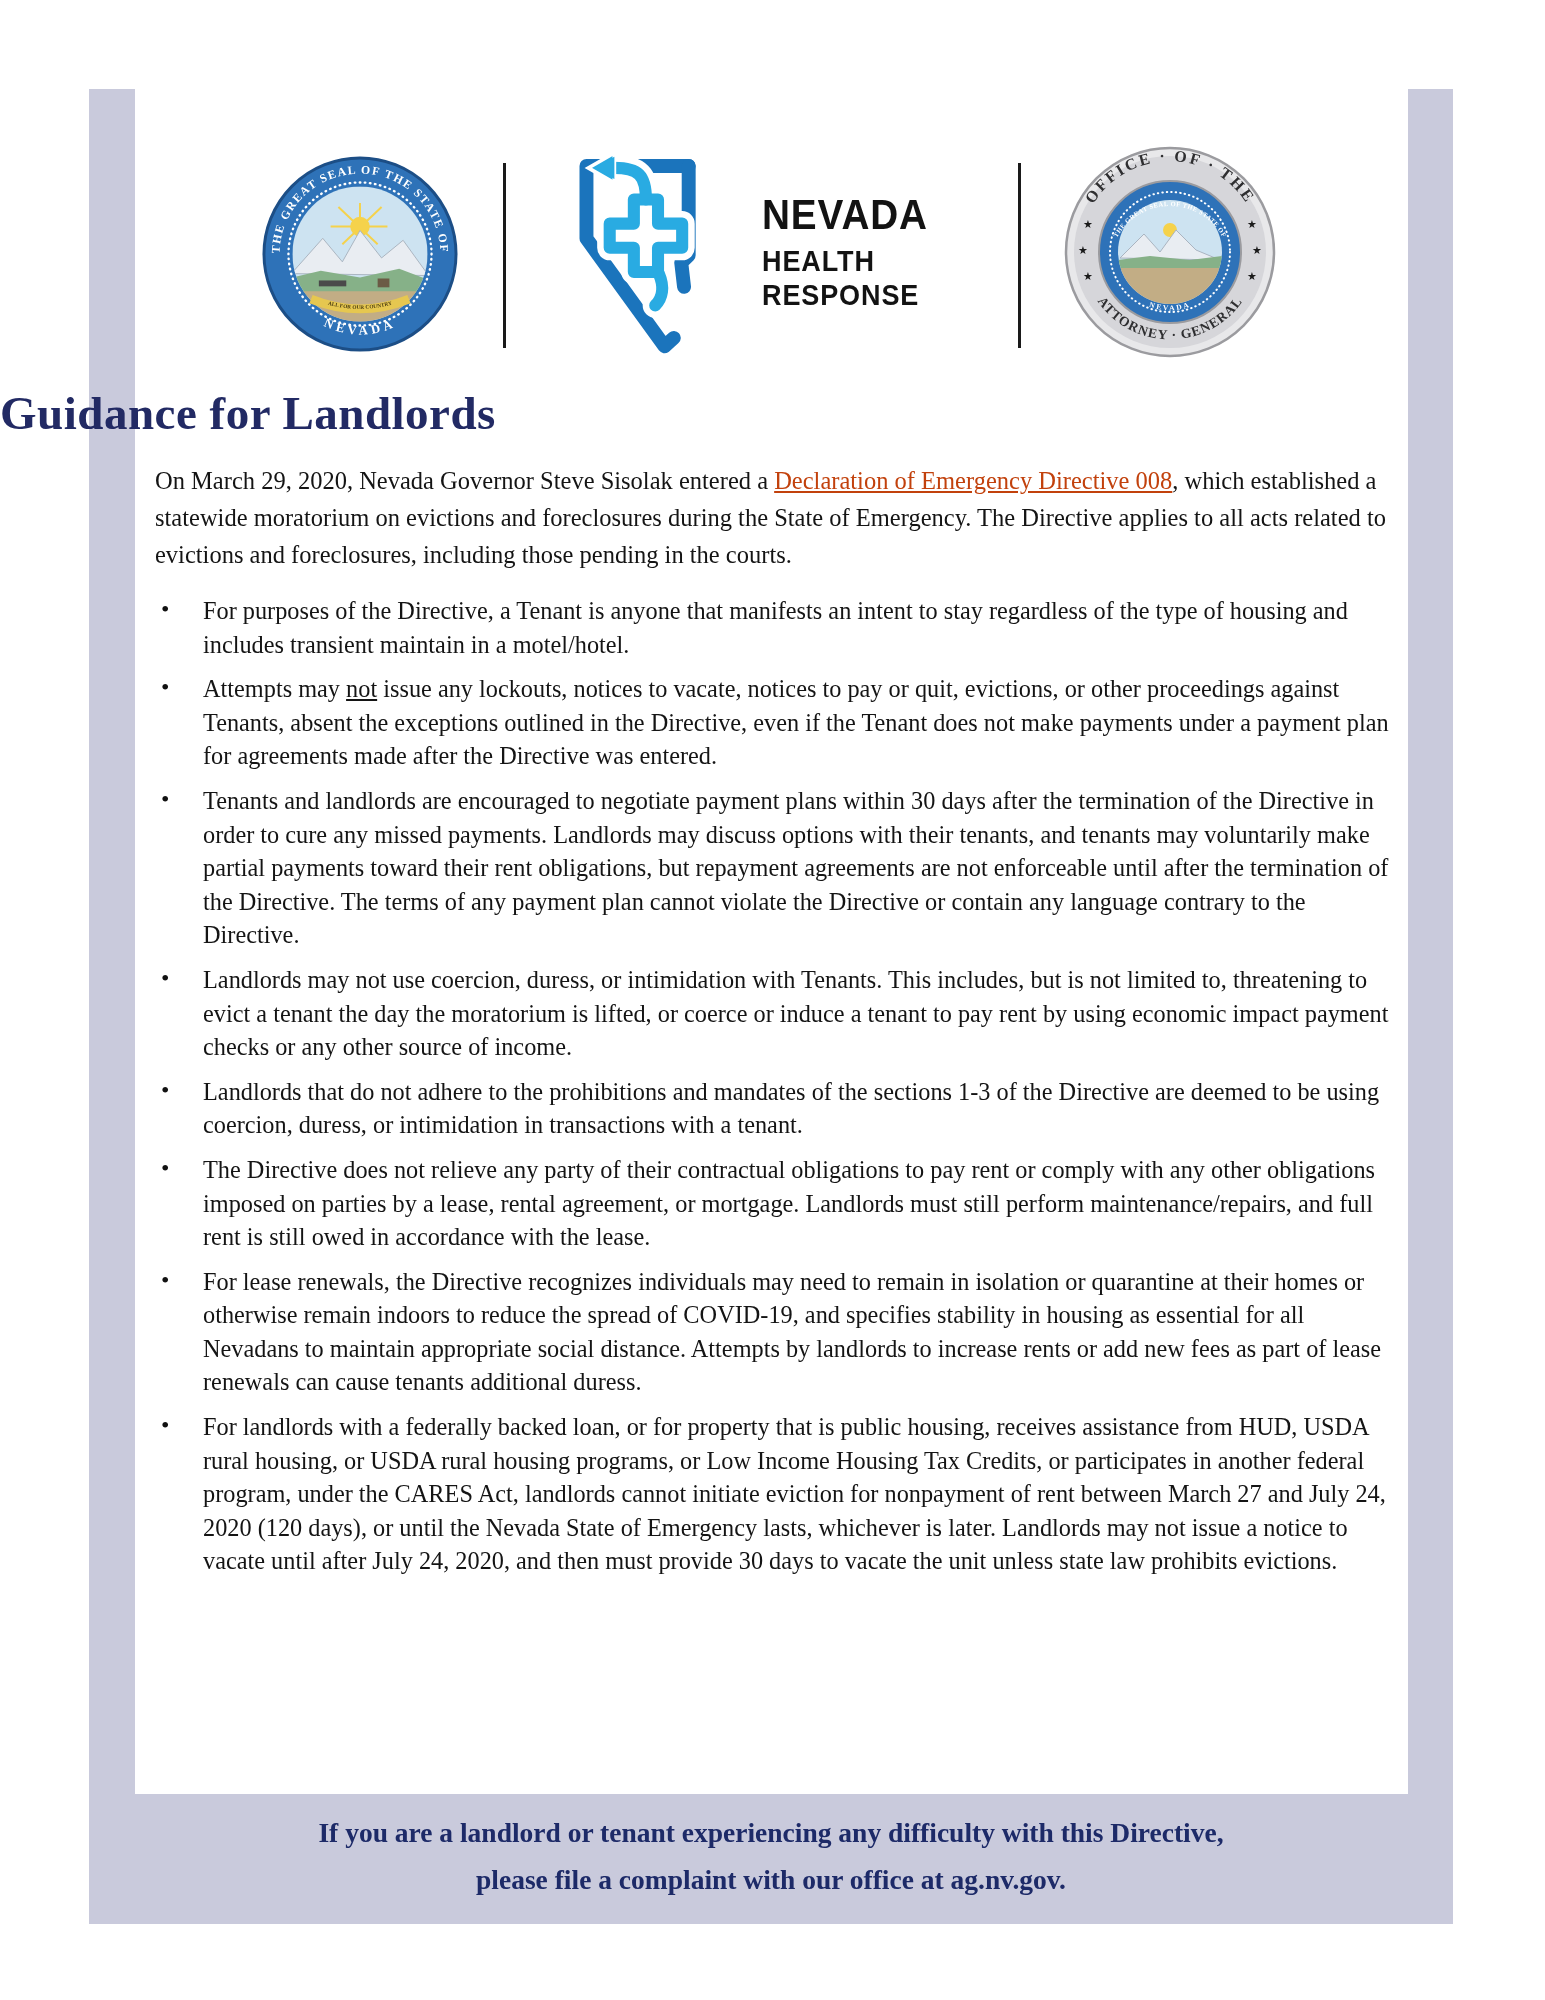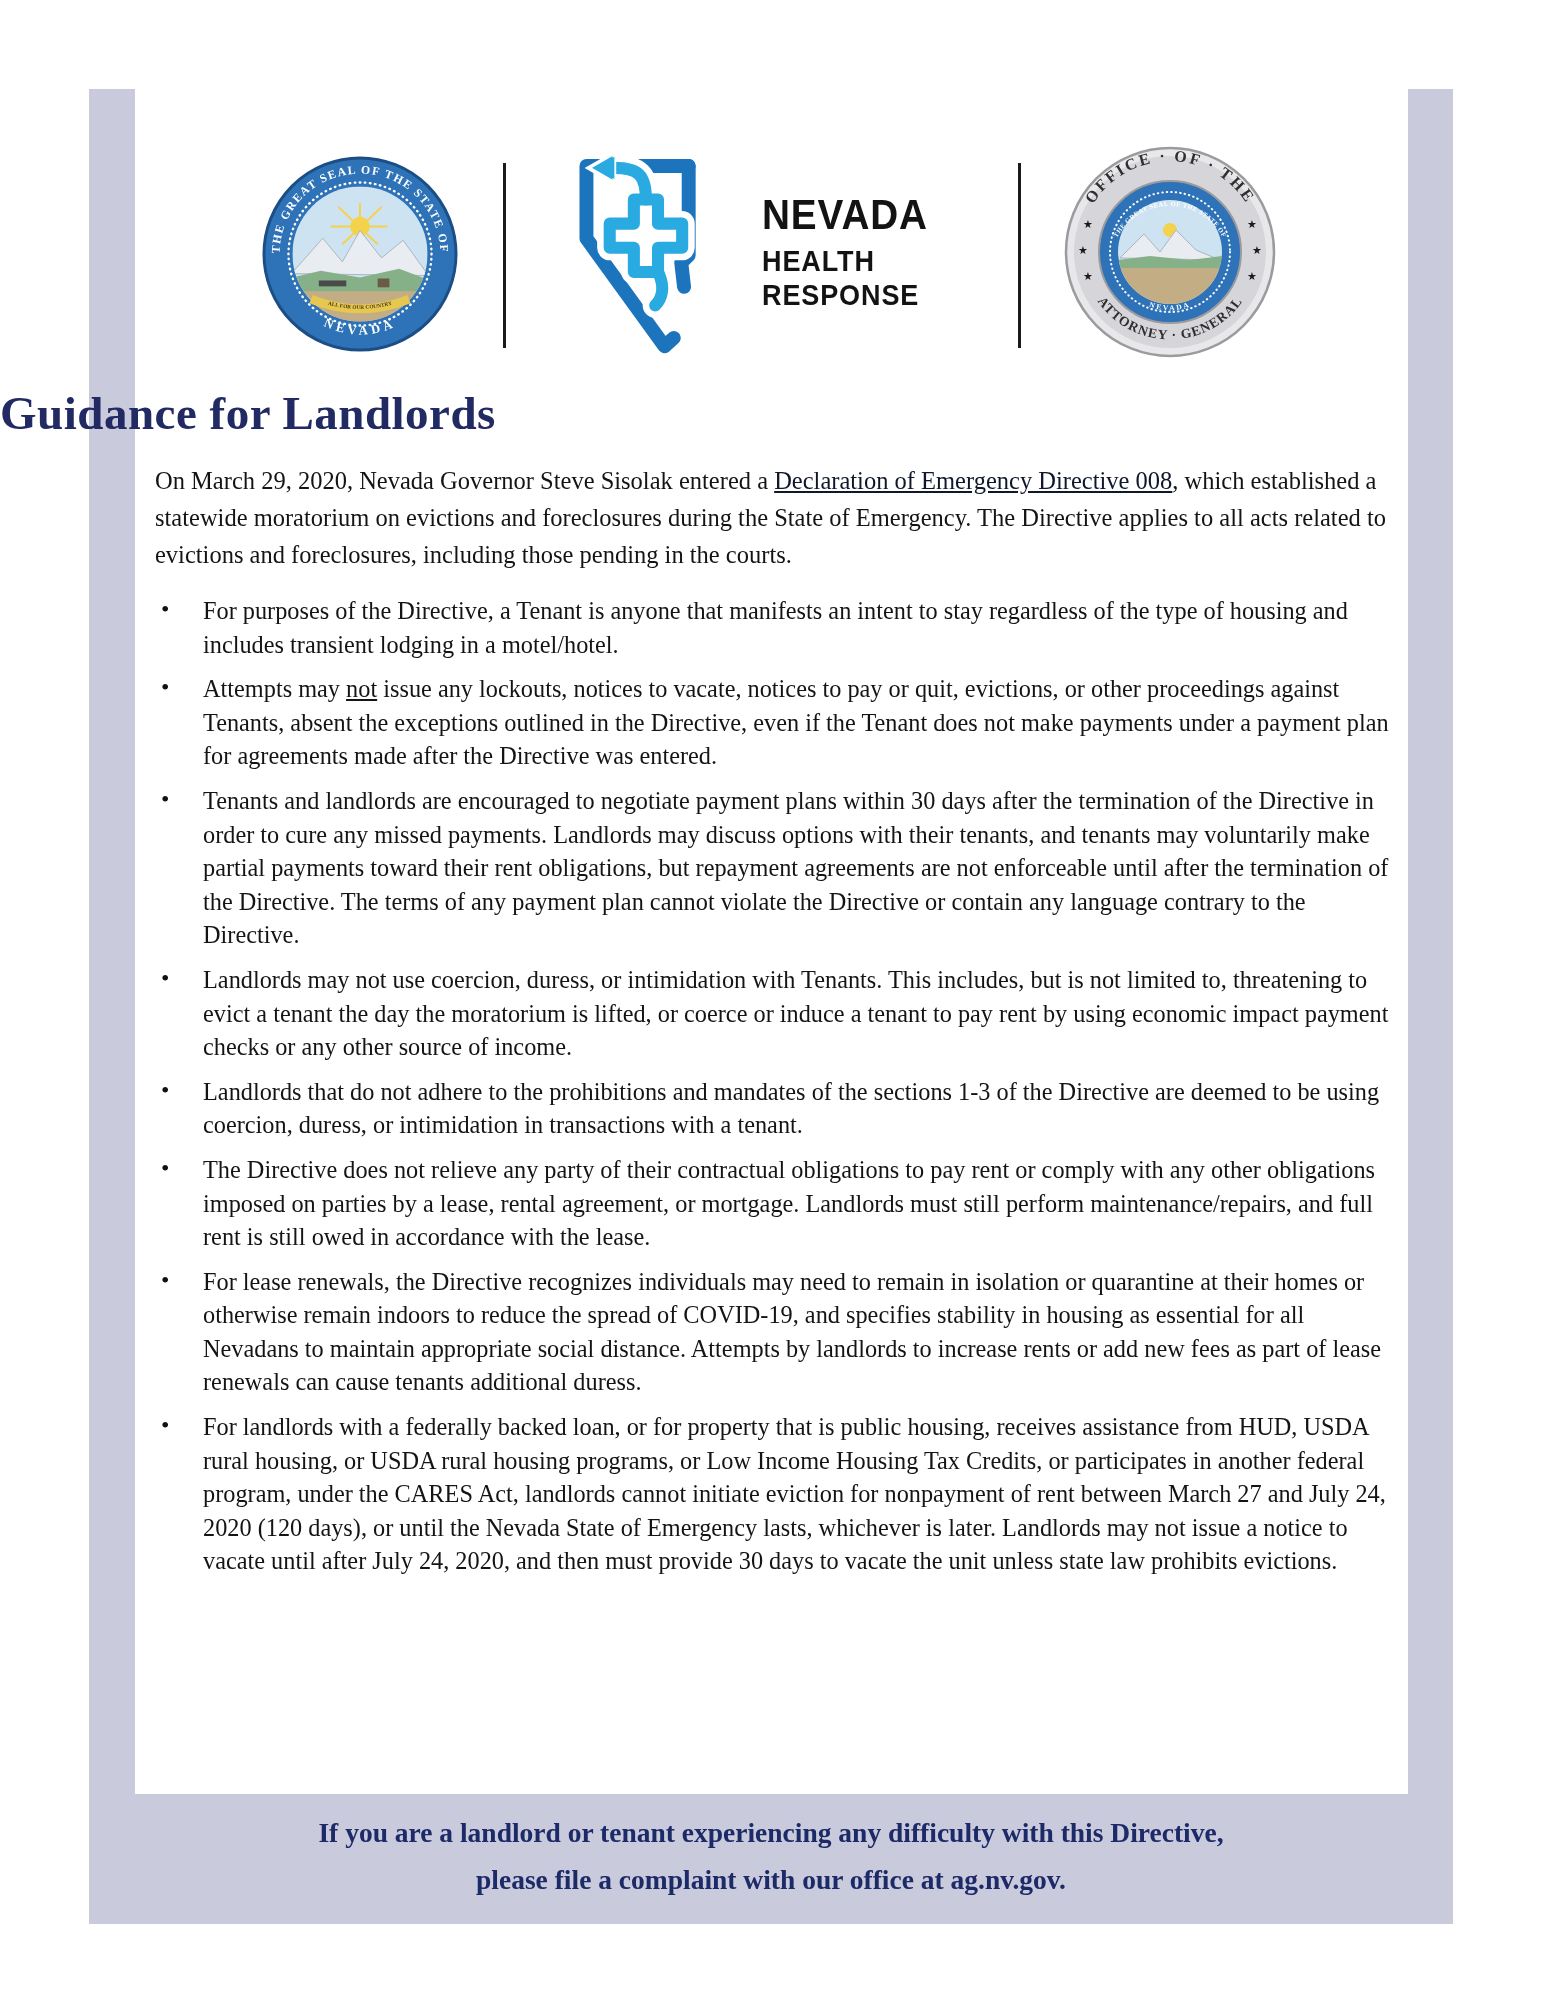--- a/index.html
+++ b/index.html
@@ -20,21 +20,21 @@
   .divider{width:3px;height:185px;background:#1a1a1a;}
   .nhr-text{color:#131313;font-family:"Liberation Sans","DejaVu Sans",sans-serif;
     transform:scaleX(.9);transform-origin:left top;}
   .nhr-name{font-size:43px;font-weight:800;letter-spacing:1px;line-height:40px;}
   .nhr-sub{font-size:30px;font-weight:800;letter-spacing:1px;line-height:34px;margin-top:10px;}
   
   .title{left:0;top:386px;width:1545px;text-align:left;font-size:47px;font-weight:700;
     color:#222a64;letter-spacing:.5px;}
   
   .intro{left:155px;top:462px;width:1240px;font-size:24.5px;line-height:37px;}
-  .doc-link{color:#0f172a;text-decoration:underline;cursor:pointer;}
+  .doc-link{color:#c2410c;text-decoration:underline;cursor:pointer;}
   
   .bullets{left:155px;top:594px;width:1246px;}
   .bullets ul{margin:0;padding:0 0 0 48px;list-style:none;}
   .bullets li{position:relative;font-size:24.3px;line-height:33.6px;margin-bottom:11px;}
   .bullets li::before{content:"•";position:absolute;left:-42px;top:-1px;font-size:24px;color:#111;}
   .u{text-decoration:underline;}
 </style>
 </head>
 <body>
 
@@ -158,21 +158,21 @@
     </g>
   </svg>
 </div>
 
 <div class="abs title">Guidance for Landlords</div>
 
 <div class="abs intro"><span>On March 29, 2020, Nevada Governor Steve Sisolak entered a </span><a class="doc-link">Declaration of Emergency Directive 008</a><span>, which established a statewide moratorium on evictions and foreclosures during the State of Emergency. The Directive applies to all acts related to evictions and foreclosures, including those pending in the courts.</span></div>
 
 <div class="abs bullets">
   <ul>
-    <li><span>For purposes of the Directive, a Tenant is anyone that manifests an intent to stay regardless of the type of housing and includes transient lodging in a motel/hotel.</span></li>
+    <li><span>For purposes of the Directive, a Tenant is anyone that manifests an intent to stay regardless of the type of housing and includes transient maintain in a motel/hotel.</span></li>
     <li><span>Attempts may </span><span class="u">not</span><span> issue any lockouts, notices to vacate, notices to pay or quit, evictions, or other proceedings against Tenants, absent the exceptions outlined in the Directive, even if the Tenant does not make payments under a payment plan for agreements made after the Directive was entered.</span></li>
     <li><span>Tenants and landlords are encouraged to negotiate payment plans within 30 days after the termination of the Directive in order to cure any missed payments. Landlords may discuss options with their tenants, and tenants may voluntarily make partial payments toward their rent obligations, but repayment agreements are not enforceable until after the termination of the Directive.  The terms of any payment plan cannot violate the Directive or contain any language contrary to the Directive.</span></li>
     <li><span>Landlords may not use coercion, duress, or intimidation with Tenants. This includes, but is not limited to, threatening to evict a tenant the day the moratorium is lifted, or coerce or induce a tenant to pay rent by using economic impact payment checks or any other source of income.</span></li>
     <li><span>Landlords that do not adhere to the prohibitions and mandates of the sections 1-3 of the Directive are deemed to be using coercion, duress, or intimidation in transactions with a tenant.</span></li>
     <li><span>The Directive does not relieve any party of their contractual obligations to pay rent or comply with any other obligations imposed on parties by a lease, rental agreement, or mortgage.  Landlords must still perform maintenance/repairs, and full rent is still owed in accordance with the lease.</span></li>
     <li><span>For lease renewals, the Directive recognizes individuals may need to remain in isolation or quarantine at their homes or otherwise remain indoors to reduce the spread of COVID-19, and specifies stability in housing as essential for all Nevadans to maintain appropriate social distance.  Attempts by landlords to increase rents or add new fees as part of lease renewals can cause tenants additional duress.</span></li>
     <li><span>For landlords with a federally backed loan, or for property that is public housing, receives assistance from HUD, USDA rural housing, or USDA rural housing programs, or Low Income Housing Tax Credits, or participates in another federal program, under the CARES Act, landlords cannot initiate eviction for nonpayment of rent between March 27 and July 24, 2020 (120 days), or until the Nevada State of Emergency lasts, whichever is later. Landlords may not issue a notice to vacate until after July 24, 2020, and then must provide 30 days to vacate the unit unless state law prohibits evictions.</span></li>
   </ul>
 </div>
 

